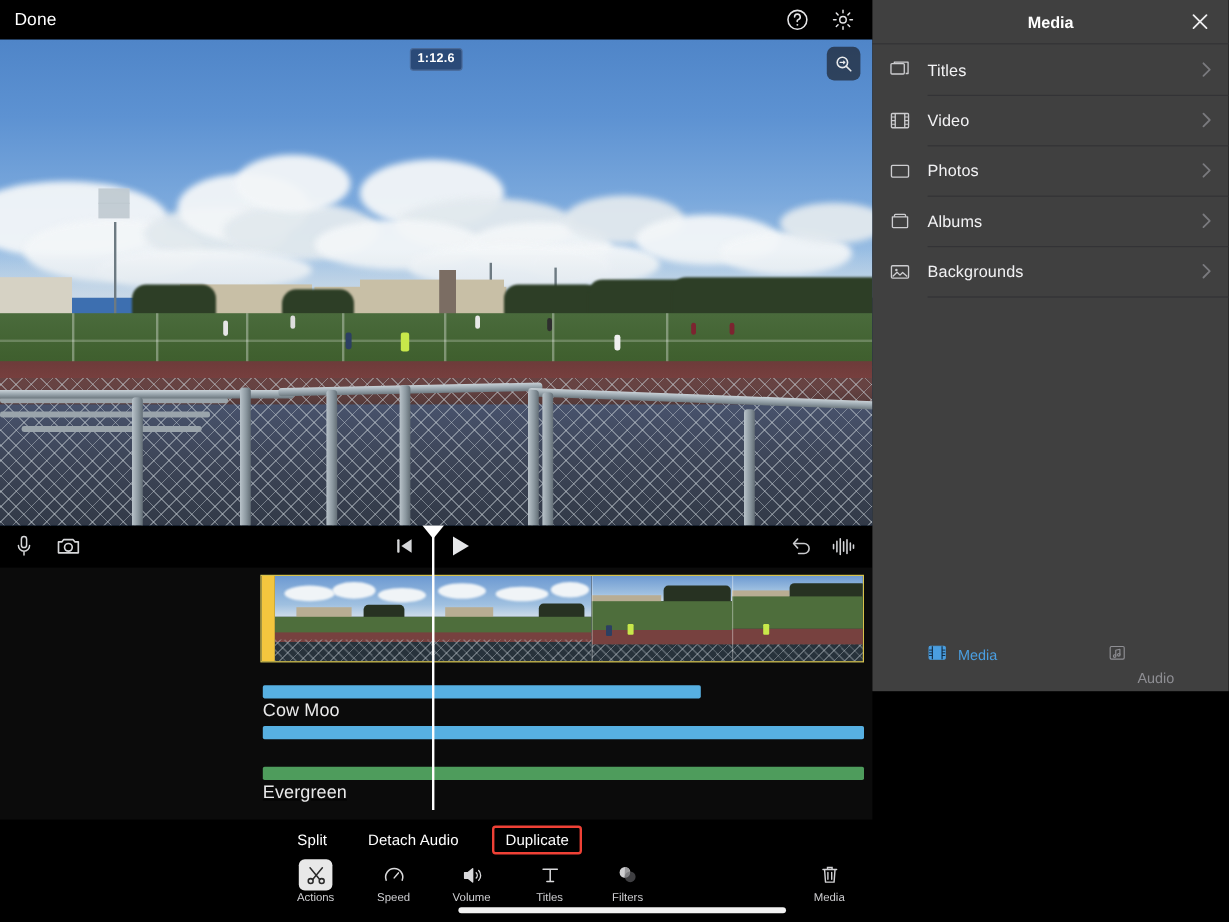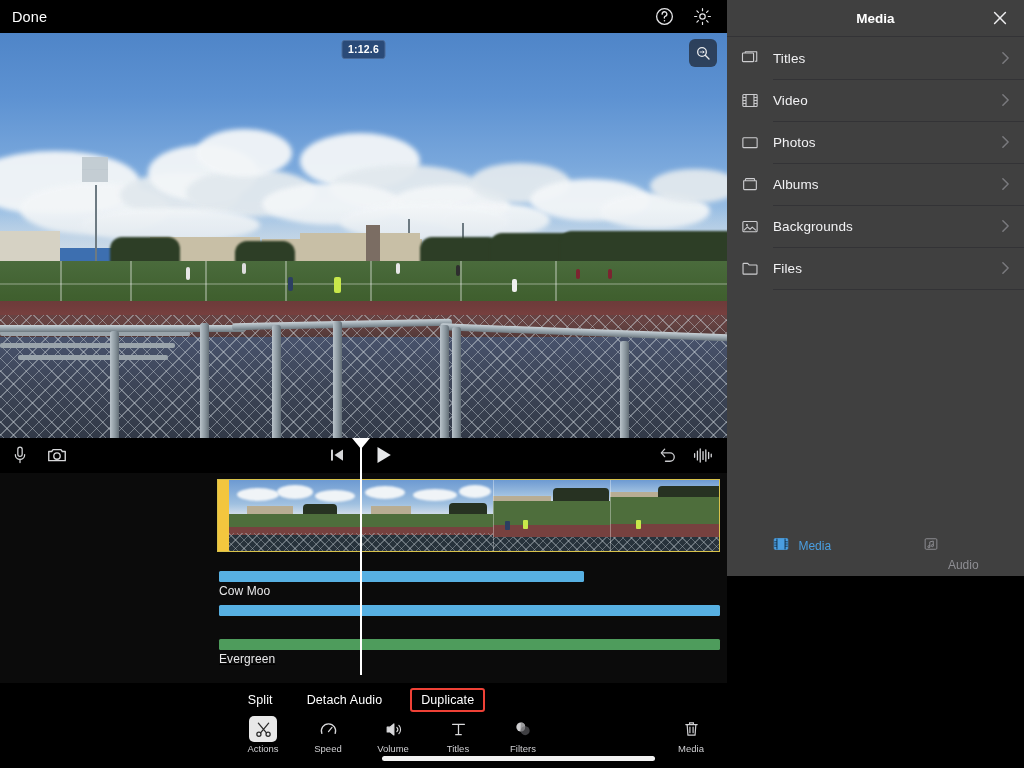--- a/index.html
+++ b/index.html
@@ -122,21 +122,21 @@
                       repeating-linear-gradient(-45deg, rgba(190,198,204,.4) 0 1px, transparent 1px 6px); }
   .th-bldg { position: absolute; background: #b8ad93; }
   .th-dark { position: absolute; background: #273222; border-radius: 4px 4px 0 0; }
   .th-vest { position: absolute; width: 5px; height: 9px; background: #c8e84a; border-radius: 1px; }
   .th-sep { position: absolute; top: 0; width: 1px; height: 100%; background: rgba(255,255,255,.35); z-index: 3; }
 
   .audiotrack { position: absolute; left: 219px; }
   .audiobar { height: 11px; border-radius: 1.5px; }
   .audiobar.blue { background: #57b0e2; }
   .audiobar.green { background: #4e9c5c; }
-  .audiolabel { color: #e9e9ea; font-size: 12px; margin-top: 2px; display: block; letter-spacing: .1px; }
+  .audiolabel { color: #e9e9ea; font-size: 15px; margin-top: 2px; display: block; letter-spacing: .1px; }
 
   
   #actionrow { position: absolute; left: 0; top: 686px; width: 727px; height: 28px; display: flex; justify-content: center; align-items: center; gap: 22px; }
   #actionrow .act { color: #fff; font-size: 12.5px; padding: 2px 6px; letter-spacing: .1px; }
   #actionrow .act.hl { border: 2px solid #ef4136; border-radius: 3px; padding: 3px 9px; }
 
   
   #toolbar { position: absolute; left: 0; top: 714px; width: 727px; height: 45px; background: #000; }
   #tools { position: absolute; left: 241px; top: 2px; display: flex; gap: 21px; }
   .tool { width: 44px; text-align: center; }
@@ -538,34 +538,20 @@
       </span>
       <span class="ml">Backgrounds</span>
       <span class="chev">
         <svg width="9" height="14" viewBox="0 0 10 16" fill="none" stroke="#7a7a7e" stroke-width="1.7" stroke-linecap="round" stroke-linejoin="round">
             <path d="M2 2l6 6-6 6"></path>
           </svg>
       </span>
       <div class="sep"></div>
     </div>
 
-    <div class="mrow">
-      <span class="mi">
-        <svg width="22" height="19" viewBox="0 0 24 24" fill="none" stroke="#cdcdd0" stroke-width="1.4">
-          <path d="M3.2 18.2V6.4a.9.9 0 0 1 .9-.9h5l1.8 2h9a.9.9 0 0 1 .9.9v9.8a.9.9 0 0 1-.9.9H4.1a.9.9 0 0 1-.9-.9z" stroke-linejoin="round"></path>
-        </svg>
-      </span>
-      <span class="ml">Files</span>
-      <span class="chev">
-        <svg width="9" height="14" viewBox="0 0 10 16" fill="none" stroke="#7a7a7e" stroke-width="1.7" stroke-linecap="round" stroke-linejoin="round">
-            <path d="M2 2l6 6-6 6"></path>
-          </svg>
-      </span>
-      <div class="sep"></div>
-    </div>
 
     <div id="sbtabs">
       <div class="sbtab on">
         <span>
           <svg width="20" height="18" viewBox="0 0 24 24" fill="#4a9ee0" stroke="#4a9ee0" stroke-width="1.2">
             <rect x="3" y="4.8" width="18" height="14.4" rx="1.4"></rect>
             <path d="M6.6 4.8v14.4M17.4 4.8v14.4" stroke="#10263a" stroke-width="1.2"></path>
             <path d="M3 9h3.6M3 12h3.6M3 15h3.6M17.4 9H21M17.4 12H21M17.4 15H21" stroke="#10263a" stroke-width="1"></path>
           </svg>
         </span>

